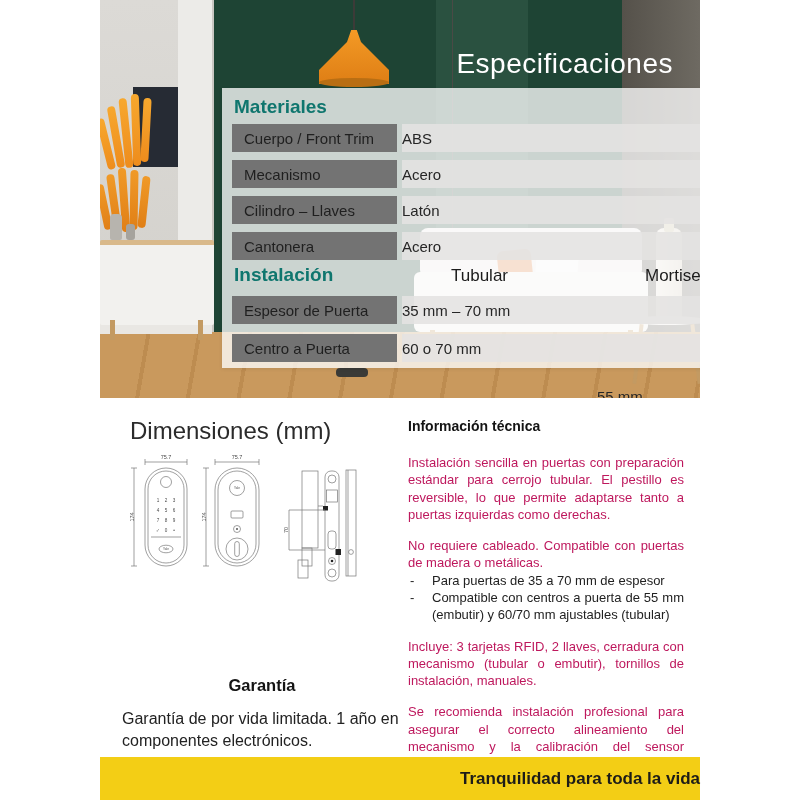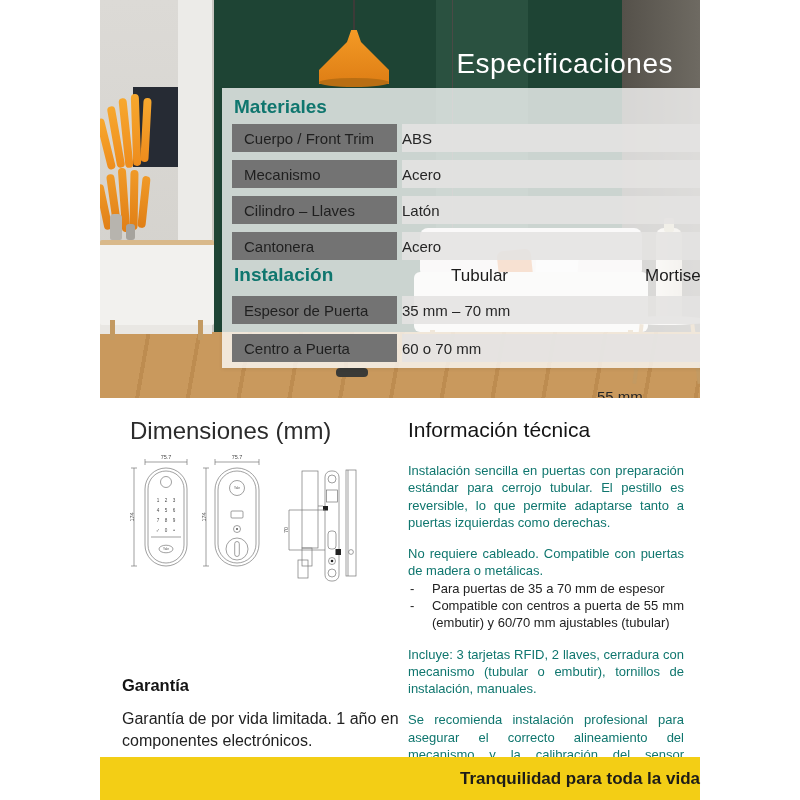--- a/index.html
+++ b/index.html
@@ -60,30 +60,30 @@
               display:flex;align-items:center;box-sizing:border-box;
               font-size:15px;color:#262626;}
   .col-head{position:absolute;top:178px;font-size:17px;font-weight:400;color:#1c1c1c;}
   .val-55{position:absolute;left:195px;top:0;height:28px;display:flex;align-items:center;margin-top:48px;}
 
   
   #dim-heading{position:absolute;left:130px;top:417px;font-size:24px;font-weight:400;color:#2b2b2b;}
   #drawings{position:absolute;left:122px;top:448px;width:256px;height:152px;}
 
   #tech{position:absolute;left:408px;top:418px;width:276px;}
-  #tech h3{margin:0 0 20px 0;font-size:21px;font-weight:400;color:#141414;}
-  #tech p{margin:0 0 14px 0;font-size:13px;line-height:1.33;text-align:justify;color:#0f766e;}
+  #tech h3{margin:0 0 20px 0;font-size:14px;font-weight:700;color:#141414;}
+  #tech p{margin:0 0 14px 0;font-size:13px;line-height:1.33;text-align:justify;color:#be185d;}
   #tech p.tight{margin-bottom:0;}
   .bullet{display:flex;font-size:13px;line-height:1.33;color:#222;}
   .bullet .dash{width:13px;flex:none;padding-left:2px;}
   .bullet .btxt{flex:1;text-align:justify;padding-left:9px;}
   .bullet-gap{height:14px;}
 
   #warranty{position:absolute;left:122px;top:676px;width:280px;}
-  #warranty h3{margin:0 0 13px 0;font-size:16.5px;font-weight:700;color:#141414;}
+  #warranty h3{margin:0 0 13px 0;font-size:16.5px;font-weight:700;color:#141414;text-align:center;}
   #warranty p{margin:0;font-size:16px;line-height:1.4;color:#222;}
 
   #footer-bar{position:absolute;left:100px;top:757px;width:600px;height:43px;background:#f3ce15;
               display:flex;align-items:center;justify-content:flex-end;box-sizing:border-box;}
   #footer-bar span{font-size:17px;font-weight:700;color:#1d1c18;}
 
   svg text{font-family:"Liberation Sans",sans-serif;fill:#4a4a4a;}
 </style>
 </head>
 <body>

